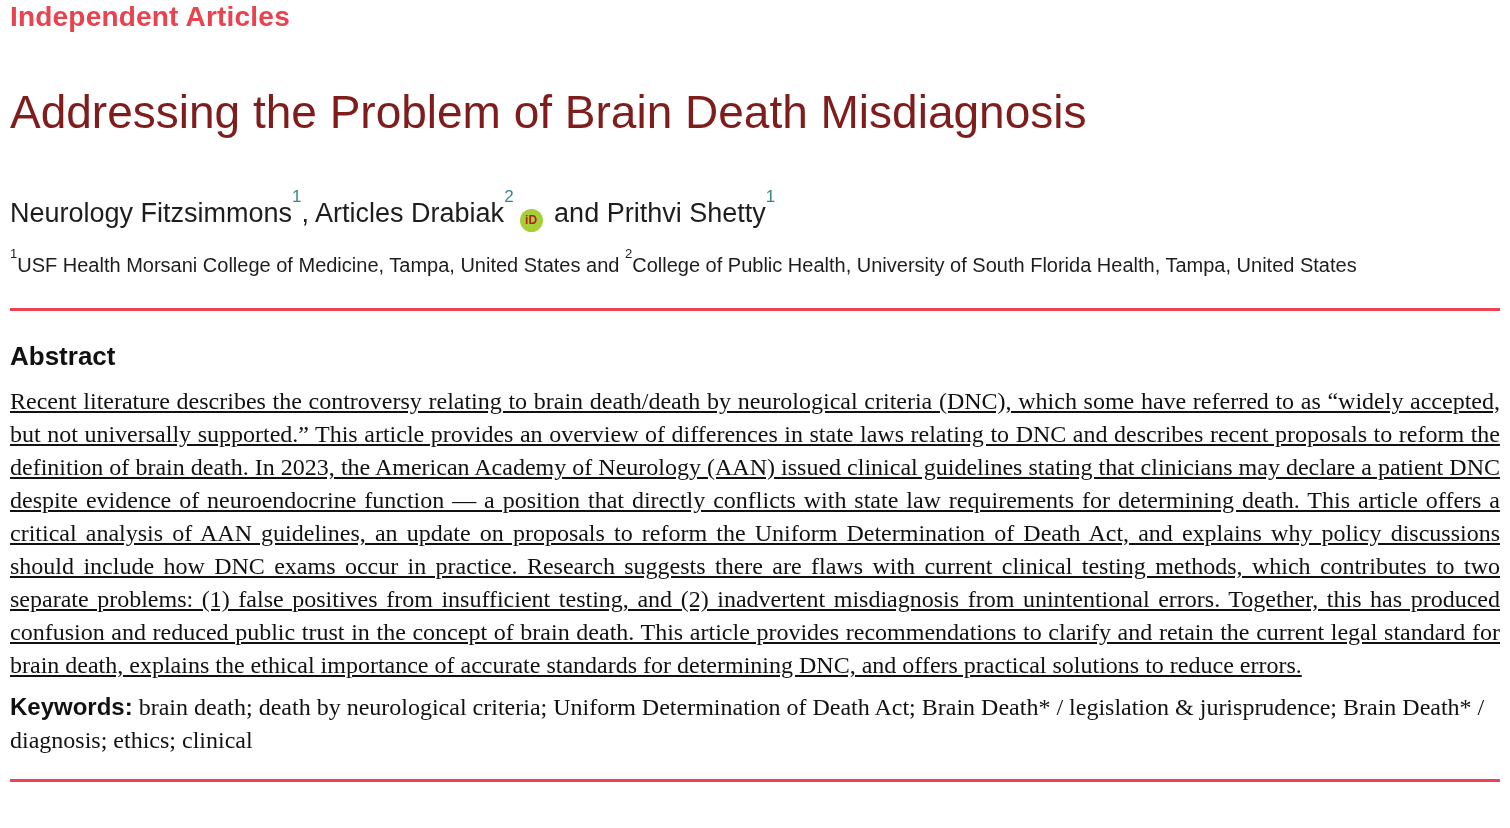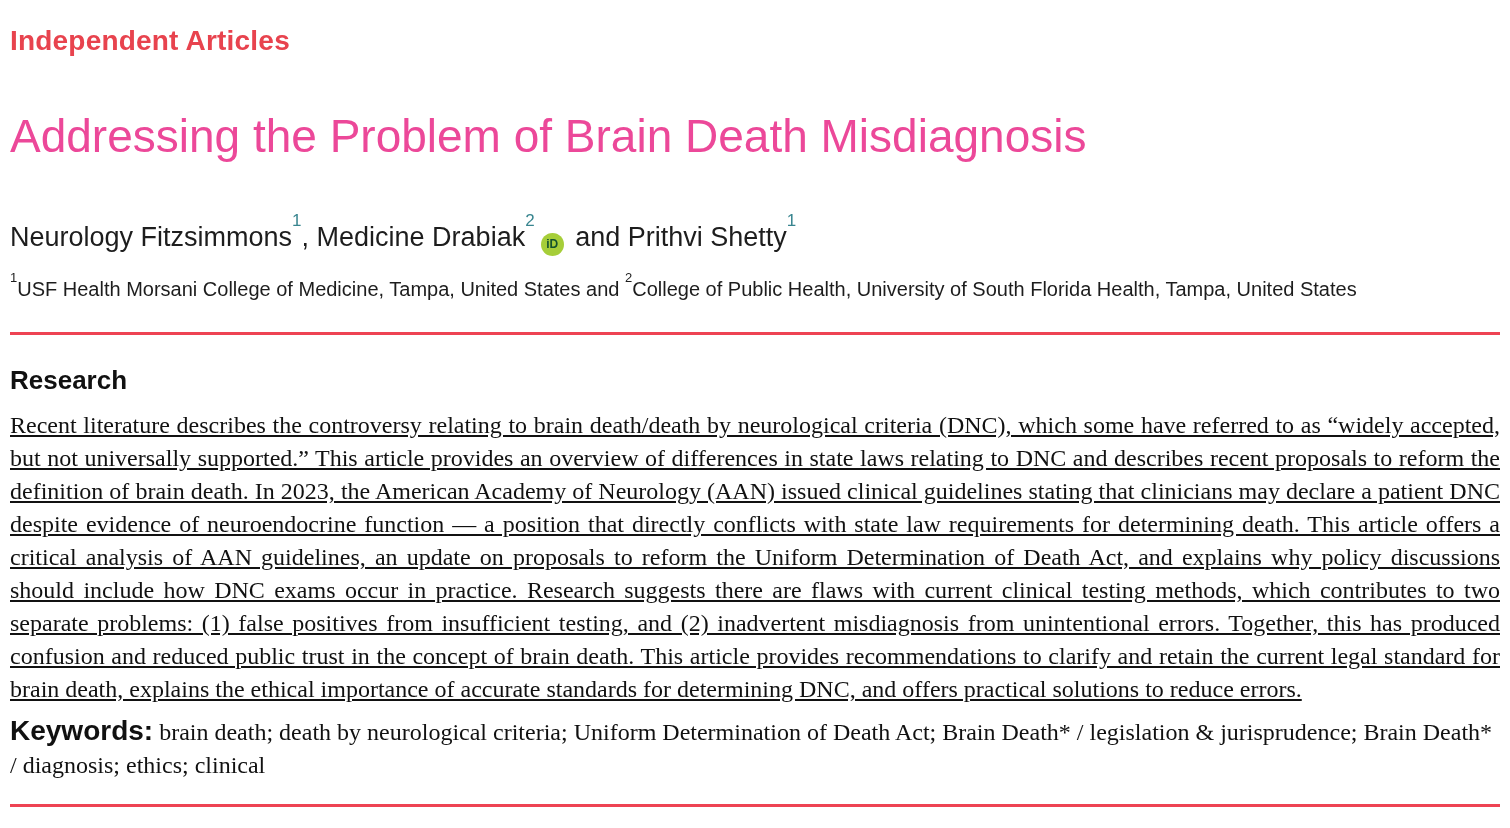--- a/index.html
+++ b/index.html
@@ -5,33 +5,33 @@
   * { margin: 0; padding: 0; box-sizing: border-box; }
   html, body { background: #ffffff; }
   body {
     width: 1510px;
     height: 828px;
     overflow: hidden;
     font-family: "Liberation Sans", sans-serif;
     color: #161616;
   }
   .page {
-    padding: 24px 10px 0 10px;
+    padding: 0 10px 0 10px;
     width: 1510px;
   }
   .section-label {
     color: #e8434e;
     font-weight: 700;
     font-size: 28px;
     line-height: 34px;
     letter-spacing: 0.2px;
   }
   .article-title {
     margin-top: 52px;
-    color: #ec4899;
+    color: #7f1d1d;
     font-weight: 400;
     font-size: 46px;
     line-height: 52px;
   }
   .author-line {
     margin-top: 58px;
     font-size: 27px;
     line-height: 34px;
     color: #1d1d1d;
   }
@@ -41,21 +41,21 @@
     line-height: 0;
     position: relative;
     top: -10px;
   }
   .orcid-badge {
     display: inline-block;
     width: 23px;
     height: 23px;
     border-radius: 50%;
     background: #a6ce39;
-    color: #14532d;
+    color: #b91c1c;
     font-size: 12px;
     font-weight: 700;
     text-align: center;
     line-height: 23px;
     vertical-align: -2px;
     margin: 0 4px 0 6px;
     cursor: pointer;
     font-family: "Liberation Sans", sans-serif;
   }
   .affiliation-line {
@@ -95,46 +95,46 @@
   .keywords-line {
     margin-top: 8px;
     font-family: "Liberation Serif", serif;
     font-size: 24px;
     line-height: 33px;
     color: #111111;
   }
   .keywords-label {
     font-family: "Liberation Sans", sans-serif;
     font-weight: 700;
-    font-size: 28px;
+    font-size: 24px;
   }
   .red-rule.bottom {
     margin-top: 22px;
   }
 </style>
 </head>
 <body>
 
 <div class="page">
 
   <div class="section-label">Independent Articles</div>
 
   <h1 class="article-title">Addressing the Problem of Brain Death Misdiagnosis</h1>
 
   <div class="author-line">
-    <span>Neurology Fitzsimmons</span><sup>1</sup><span>, </span><span>Medicine Drabiak</span><sup>2</sup><span class="orcid-badge">iD</span><span> and </span><span>Prithvi Shetty</span><sup>1</sup>
+    <span>Neurology Fitzsimmons</span><sup>1</sup><span>, </span><span>Articles Drabiak</span><sup>2</sup><span class="orcid-badge">iD</span><span> and </span><span>Prithvi Shetty</span><sup>1</sup>
   </div>
 
   <div class="affiliation-line">
     <sup>1</sup><span>USF Health Morsani College of Medicine, Tampa, United States</span><span> and </span><sup>2</sup><span>College of Public Health, University of South Florida Health, Tampa, United States</span>
   </div>
 
   <hr class="red-rule">
 
-  <h2 class="abstract-heading">Research</h2>
+  <h2 class="abstract-heading">Abstract</h2>
 
   <p class="abstract-text">Recent literature describes the controversy relating to brain death/death by neurological criteria (DNC), which some have referred to as “widely accepted, but not universally supported.” This article provides an overview of differences in state laws relating to DNC and describes recent proposals to reform the definition of brain death. In 2023, the American Academy of Neurology (AAN) issued clinical guidelines stating that clinicians may declare a patient DNC despite evidence of neuroendocrine function — a position that directly conflicts with state law requirements for determining death. This article offers a critical analysis of AAN guidelines, an update on proposals to reform the Uniform Determination of Death Act, and explains why policy discussions should include how DNC exams occur in practice. Research suggests there are flaws with current clinical testing methods, which contributes to two separate problems: (1) false positives from insufficient testing, and (2) inadvertent misdiagnosis from unintentional errors. Together, this has produced confusion and reduced public trust in the concept of brain death. This article provides recommendations to clarify and retain the current legal standard for brain death, explains the ethical importance of accurate standards for determining DNC, and offers practical solutions to reduce errors.</p>
 
   <p class="keywords-line">
     <span class="keywords-label">Keywords:</span><span> brain death; death by neurological criteria; Uniform Determination of Death Act; Brain Death* / legislation &amp; jurisprudence; Brain Death* / diagnosis; ethics; clinical</span>
   </p>
 
   <hr class="red-rule bottom">
 
 </div>

